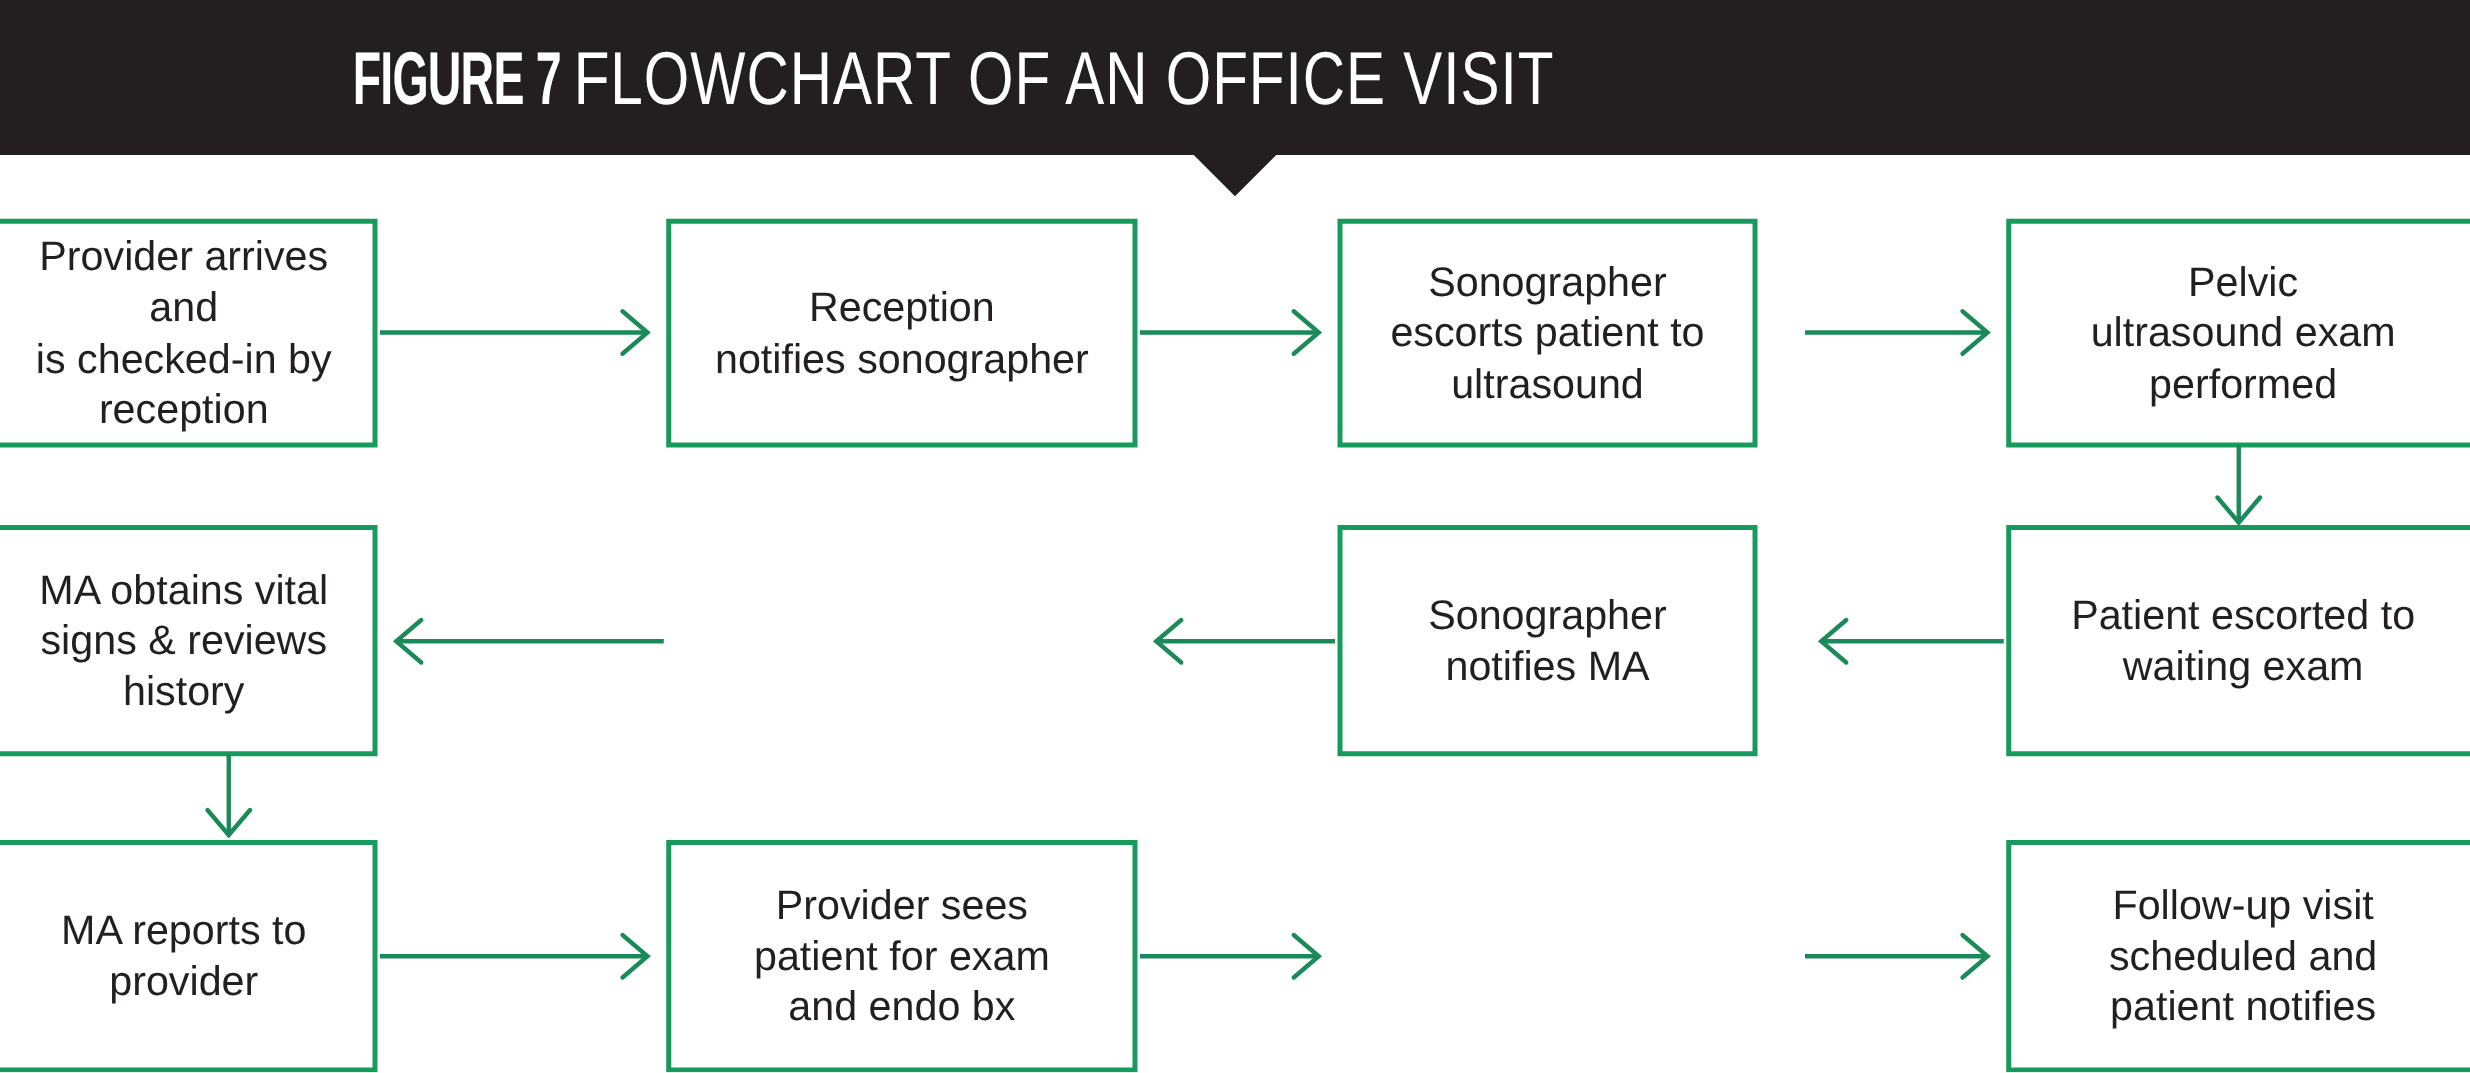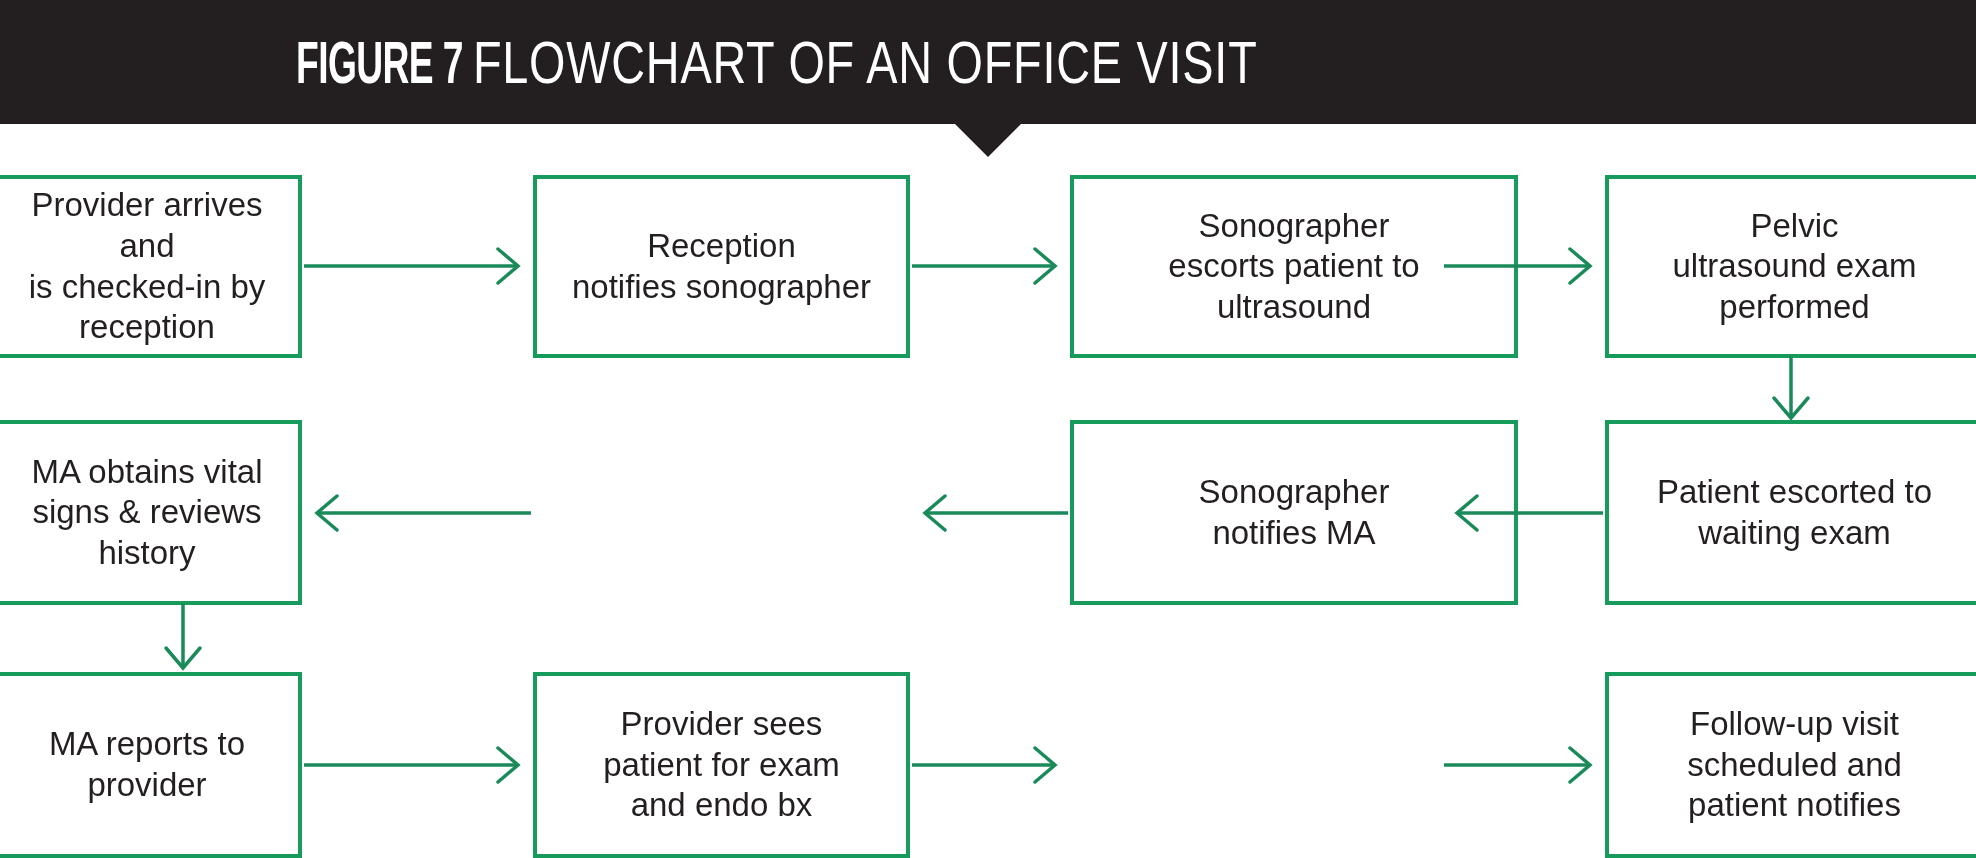--- a/index.html
+++ b/index.html
@@ -31,21 +31,21 @@
     left: 955px;
     top: 124px;
     width: 0;
     height: 0;
     border-left: 33px solid transparent;
     border-right: 33px solid transparent;
     border-top: 33px solid #231F20;
   }
   .banner-title {
     position: absolute;
-    left: 14px;
+    left: 0;
     top: 0;
     width: 1648px;
     height: 124px;
     display: flex;
     align-items: center;
     justify-content: center;
     white-space: nowrap;
   }
   .title-figure {
     color: #ffffff;
@@ -90,21 +90,21 @@
   }
 
   
   .r1 { top: 175px; height: 183px; }
   .r2 { top: 420px; height: 185px; }
   .r3 { top: 672px; height: 186px; }
 
   
   .c1 { left: -8px;   width: 310px; }
   .c2 { left: 533px;  width: 377px; }
-  .c3 { left: 1070px; width: 448px; }
+  .c3 { left: 1070px; width: 336px; }
   .c4 { left: 1605px; width: 379px; }
 
   
   .conn {
     position: absolute;
     overflow: visible;
   }
   .conn svg { display: block; overflow: visible; }
 
   .h-conn { width: 130px; height: 46px; }

